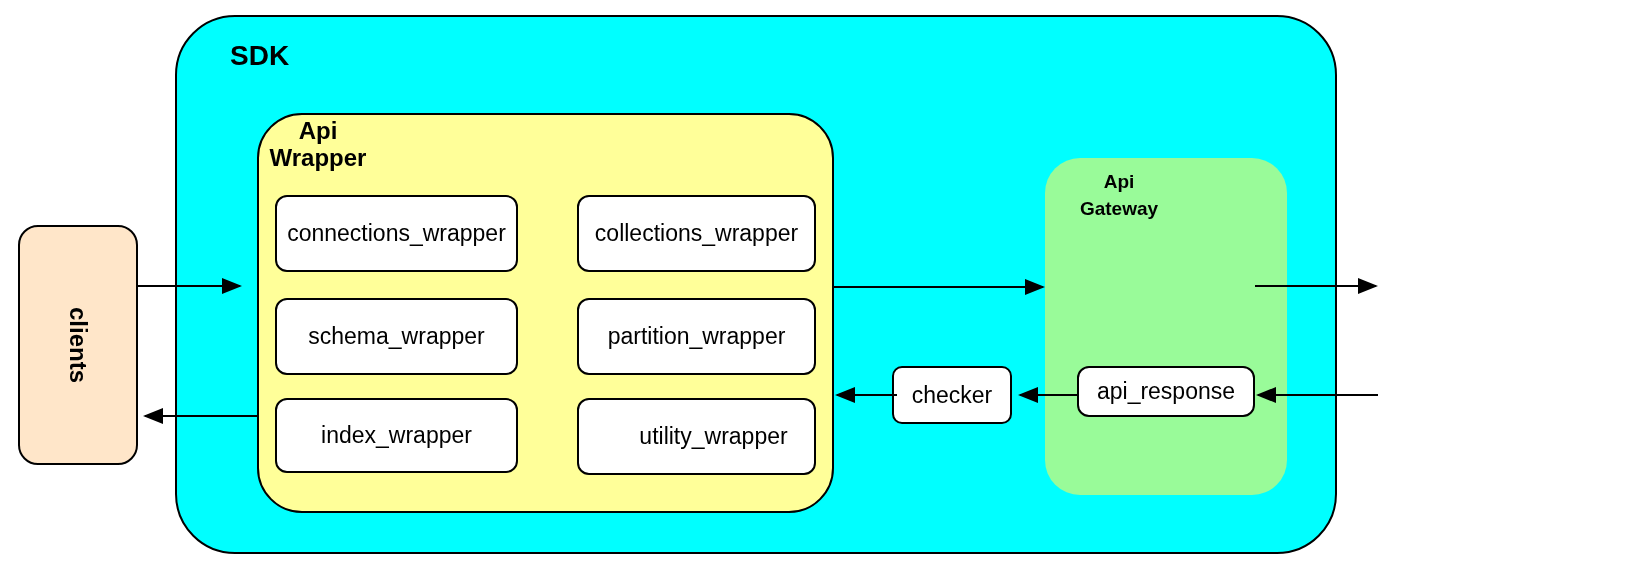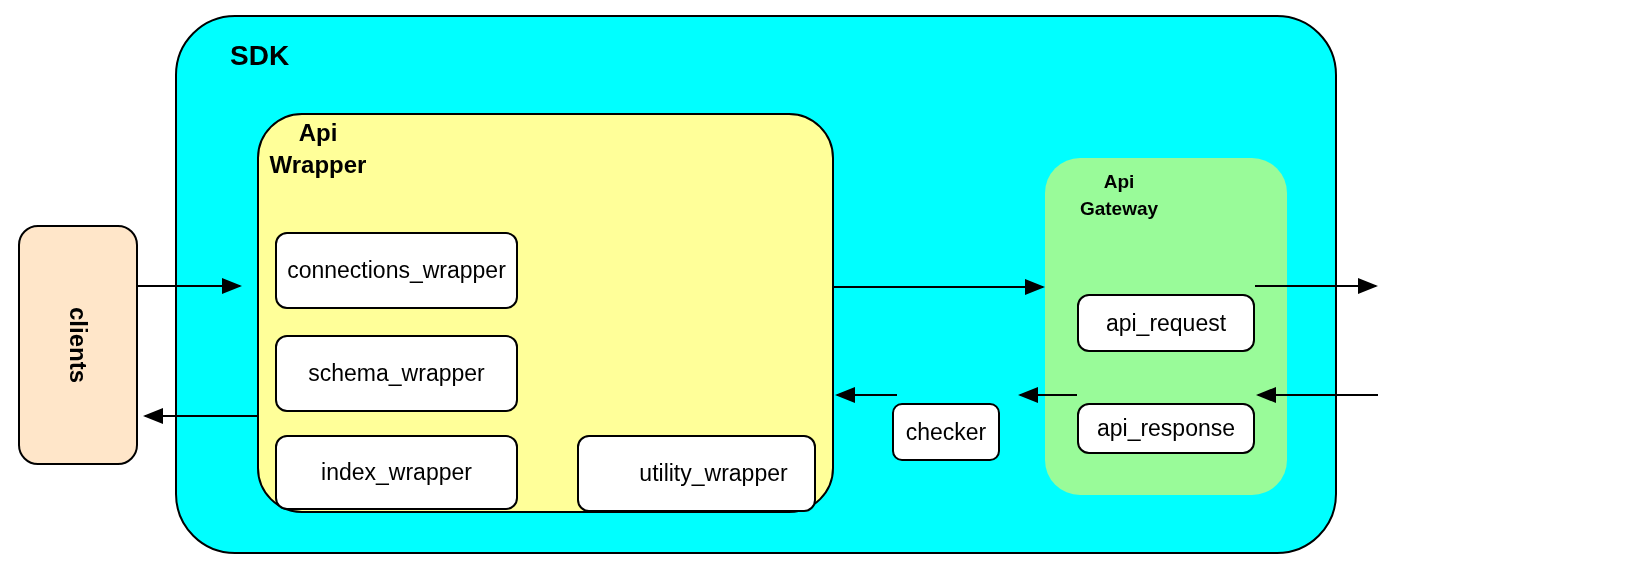--- a/index.html
+++ b/index.html
@@ -36,41 +36,40 @@
     position:absolute;left:230px;top:40px;
     font-size:28px;font-weight:bold;
   }
   .api-wrapper{
     left:257px;top:113px;width:577px;height:400px;
     background:var(--wrapper-fill);
     border-radius:45px;
   }
   .api-wrapper-label{
     position:absolute;left:262px;top:117px;width:112px;
-    font-size:24px;font-weight:bold;line-height:32px;
+    font-size:24px;font-weight:bold;line-height:27px;
     text-align:center;
   }
   .api-gateway{
     left:1045px;top:158px;width:242px;height:337px;
     background:var(--gateway-fill);
     border:none;
     border-radius:35px;
   }
   .api-gateway-label{
     position:absolute;left:1063px;top:168px;width:112px;
     font-size:19px;font-weight:bold;line-height:27px;
     text-align:center;
   }
   
   .leaf{
     background:var(--node-fill);
     border-radius:12px;
     font-size:23px;
     white-space:nowrap;
-    margin-top:37px;
   }
   .clients{
     left:18px;top:225px;width:120px;height:240px;
     background:var(--clients-fill);
     border-radius:20px;
   }
   .clients-text{
     transform:rotate(90deg);
     font-size:24px;font-weight:bold;
     white-space:nowrap;
@@ -80,21 +79,21 @@
     background:var(--milvus-fill);
     border-radius:32px;
     font-size:24px;font-weight:bold;
   }
   .w1{left:275px;top:195px;width:243px;height:77px;}
   .w2{left:577px;top:195px;width:239px;height:77px;}
   .w3{left:275px;top:298px;width:243px;height:77px;}
   .w4{left:577px;top:298px;width:239px;height:77px;}
   .w5{left:275px;top:398px;width:243px;height:75px;}
   .w6{left:577px;top:398px;width:239px;height:77px;padding-left:34px;}
-  .checker{left:892px;top:366px;width:108px;height:58px;border-radius:10px;}
+  .checker{left:892px;top:366px;width:120px;height:58px;border-radius:10px;}
   .api-request{left:1077px;top:257px;width:178px;height:58px;}
   .api-response{left:1077px;top:366px;width:178px;height:51px;}
   .edges-svg{
     position:absolute;left:0;top:0;width:1634px;height:574px;
     pointer-events:none;
   }
   .edges-svg line{stroke:var(--stroke);stroke-width:2;}
 </style>
 </head>
 <body>
@@ -105,30 +104,31 @@
     <span class="clients-text">clients</span>
   </div>
 
   <div class="node sdk"></div>
   <div class="sdk-label">SDK</div>
 
   <div class="node api-wrapper"></div>
   <div class="api-wrapper-label">Api Wrapper</div>
 
   <div class="node leaf w1">connections_wrapper</div>
+  <div class="node leaf w2">collections_wrapper</div>
   <div class="node leaf w3">schema_wrapper</div>
+  <div class="node leaf w4">partition_wrapper</div>
   <div class="node leaf w5">index_wrapper</div>
   <div class="node leaf w6">utility_wrapper</div>
 
   <div class="node leaf checker">checker</div>
 
   <div class="node api-gateway"></div>
   <div class="api-gateway-label">Api Gateway</div>
 
-  <div class="node leaf api-request">api_request</div>
   <div class="node leaf api-response">api_response</div>
 
 
   <svg class="edges-svg" viewBox="0 0 1634 574" xmlns="http://www.w3.org/2000/svg">
     <defs>
       <marker id="arrowhead" markerUnits="userSpaceOnUse" markerWidth="20" markerHeight="16" refX="18" refY="8" orient="auto">
         <path d="M0,0 L20,8 L0,16 Z" fill="#000000"></path>
       </marker>
     </defs>
     <line x1="138" y1="286" x2="240" y2="286" marker-end="url(#arrowhead)"></line>

